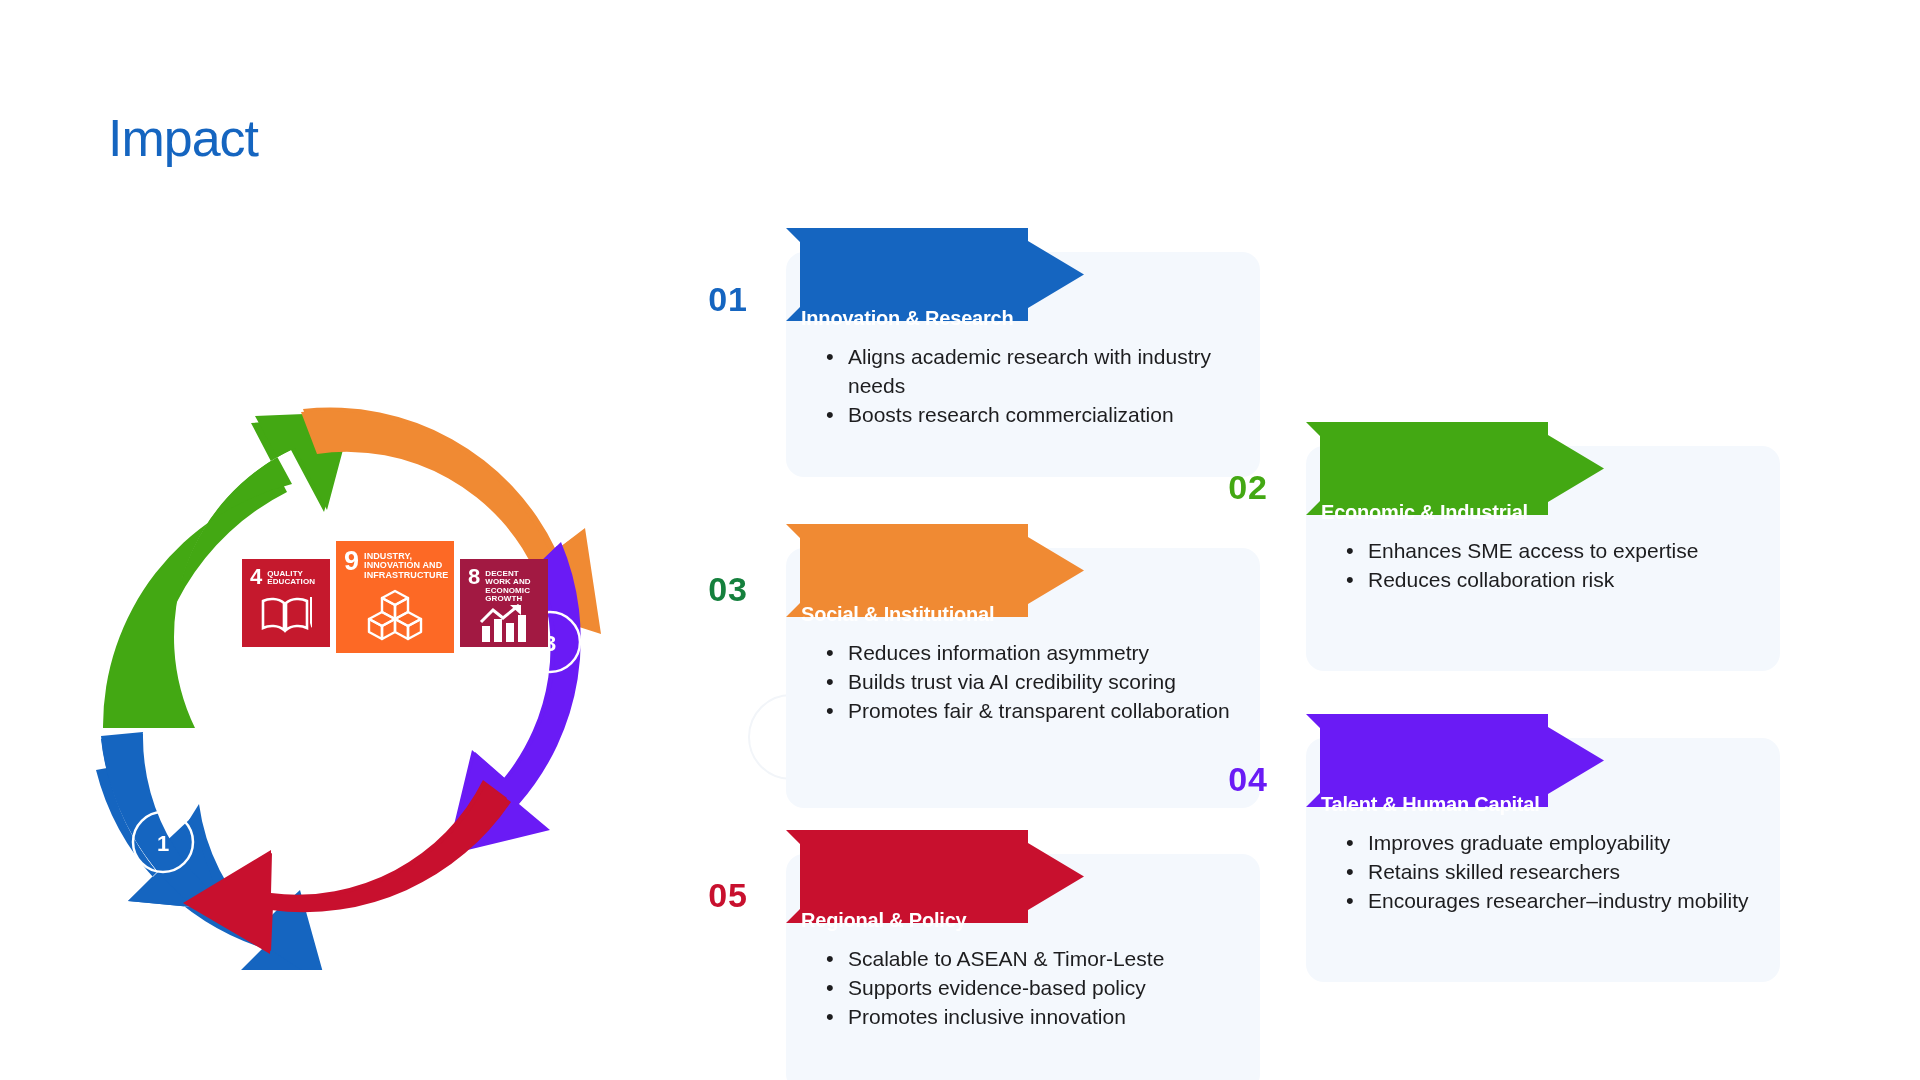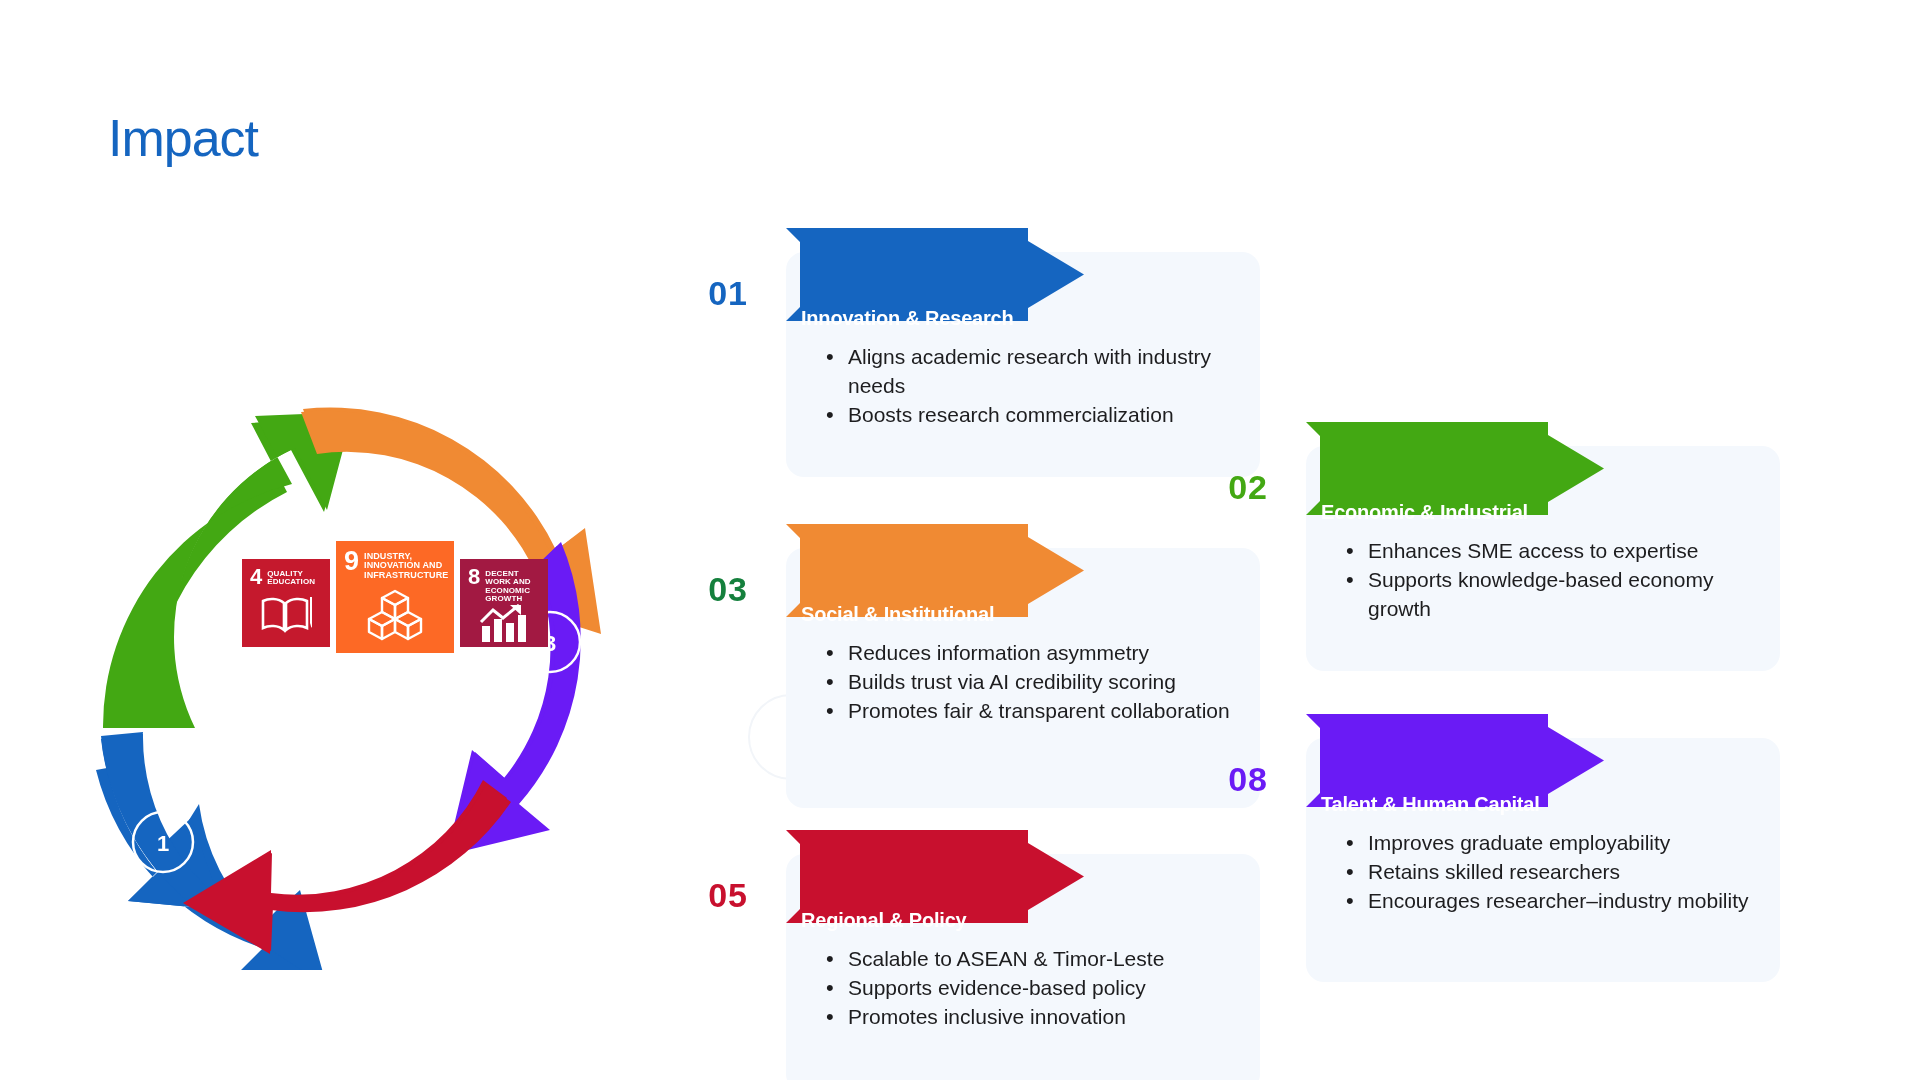--- a/index.html
+++ b/index.html
@@ -76,21 +76,21 @@
   }
   .bullets li{ position:relative; padding-left:28px; }
   .bullets li::before{
     content:"\2022"; position:absolute; left:6px; top:-1px;
     font-size:22px; color:#1d1d1f;
   }
 
   
   #card-01{ left:786px; top:228px; }
   #card-01 .card-body{ left:0; top:24px; height:225px; }
-  #card-01 .card-num{ right:38px; top:46px; }
+  #card-01 .card-num{ right:38px; top:52px; }
   #card-01 .bullets{ left:34px; top:115px; width:430px; }
 
   #card-02{ left:1306px; top:422px; }
   #card-02 .card-body{ left:0; top:24px; height:225px; }
   #card-02 .card-num{ right:38px; top:46px; }
   #card-02 .bullets{ left:34px; top:115px; width:430px; }
 
   #card-03{ left:786px; top:524px; }
   #card-03 .card-body{ left:0; top:24px; height:260px; }
   #card-03 .card-num{ right:38px; top:46px; }
@@ -261,21 +261,21 @@
     <div class="card-body" style="background:#f4f8fd"></div>
     <div class="arrow">
       <svg viewBox="0 0 298 93" preserveAspectRatio="none">
         <path d="M0,0 L242,0 L242,13 L298,46.5 L242,80 L242,93 L0,93 L14,79 L14,14 Z" fill="#43A813"></path>
       </svg>
     </div>
     <div class="arrow-label">Economic &amp; Industrial</div>
     <div class="card-num" style="color:#43A813">02</div>
     <ul class="bullets">
       <li>Enhances SME access to expertise</li>
-      <li>Supports knowledge-based economy growth</li>
+      <li>Reduces collaboration risk</li>
     </ul>
   </div>
 
   <div class="card" id="card-03">
     <div class="card-body" style="background:#f4f8fd"></div>
     <div class="arrow">
       <svg viewBox="0 0 298 93" preserveAspectRatio="none">
         <path d="M0,0 L242,0 L242,13 L298,46.5 L242,80 L242,93 L0,93 L14,79 L14,14 Z" fill="#F08A33"></path>
       </svg>
     </div>
@@ -289,21 +289,21 @@
   </div>
 
   <div class="card" id="card-04">
     <div class="card-body" style="background:#f4f8fd"></div>
     <div class="arrow">
       <svg viewBox="0 0 298 93" preserveAspectRatio="none">
         <path d="M0,0 L242,0 L242,13 L298,46.5 L242,80 L242,93 L0,93 L14,79 L14,14 Z" fill="#6A1BF5"></path>
       </svg>
     </div>
     <div class="arrow-label">Talent &amp; Human Capital</div>
-    <div class="card-num" style="color:#6A1BF5">08</div>
+    <div class="card-num" style="color:#6A1BF5">04</div>
     <ul class="bullets">
       <li>Improves graduate employability</li>
       <li>Retains skilled researchers</li>
       <li>Encourages researcher–industry mobility</li>
     </ul>
   </div>
 
   <div class="card" id="card-05">
     <div class="card-body" style="background:#f4f8fd"></div>
     <div class="arrow">

